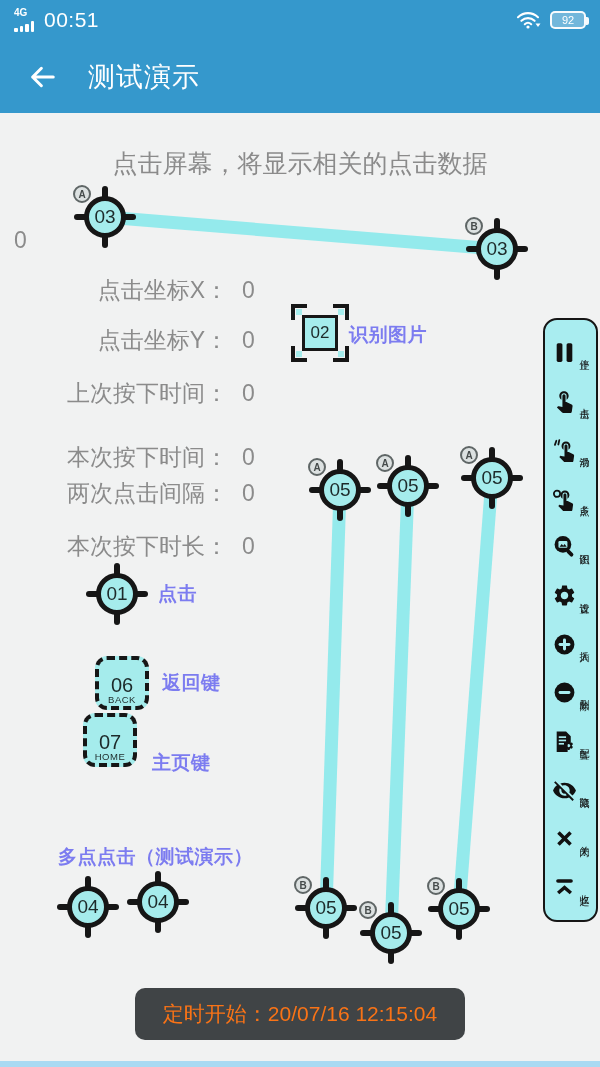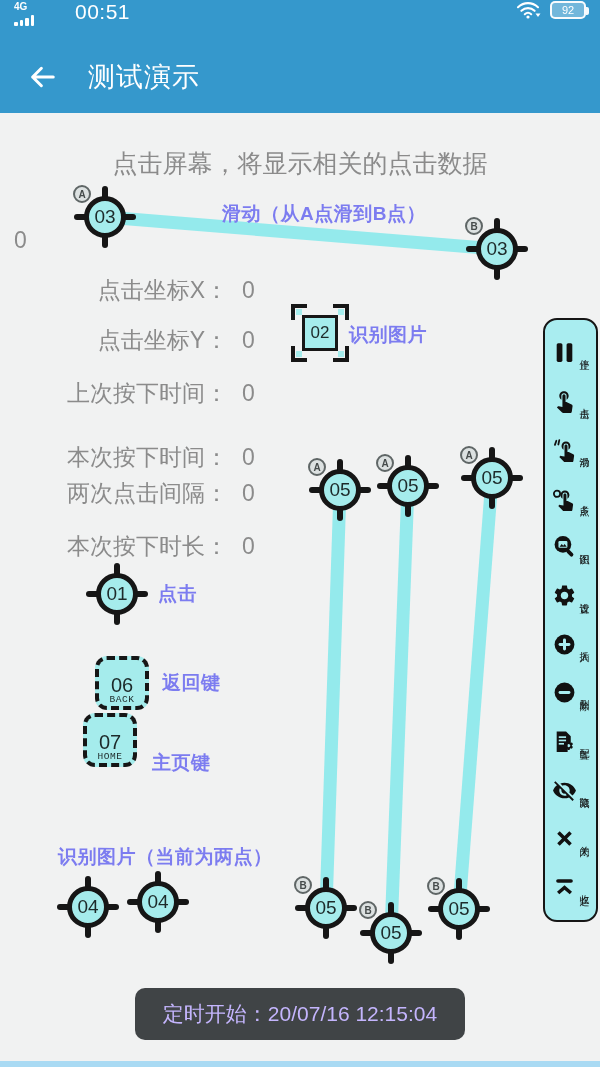--- a/index.html
+++ b/index.html
@@ -1,21 +1,21 @@
 <!DOCTYPE html>
 <html><head>
 <meta charset="utf-8">
 <style>
   html,body{margin:0;padding:0;background:#666;}
   *{box-sizing:border-box;font-family:"Liberation Sans","DejaVu Sans",sans-serif;}
   #screen{position:relative;width:600px;height:1067px;background:#f1f2f2;overflow:hidden;margin:0 auto;}
 
   
   #topbar{position:absolute;left:0;top:0;width:600px;height:113px;background:#3598cc;z-index:8;}
-  #statusbar{position:absolute;left:0;top:0;width:600px;height:40px;display:flex;align-items:flex-start;padding:0 14px;color:#fff;gap:31px;}
+  #statusbar{position:absolute;left:0;top:0;width:600px;height:40px;display:flex;align-items:center;padding:0 14px;color:#fff;}
   .sig{position:relative;width:30px;height:26px;margin-top:2px;}
   .sig .net{position:absolute;left:0;top:-1px;font-size:10px;font-weight:bold;color:#fff;}
   .sig .bars{position:absolute;left:0;bottom:2px;display:flex;align-items:flex-end;gap:2px;}
   .sig .bars i{display:block;width:3.5px;background:#fff;border-radius:1px;}
   .time{font-size:21px;letter-spacing:.5px;}
   .sb-right{margin-left:auto;display:flex;align-items:center;gap:8px;}
   .batt{position:relative;width:36px;height:18px;border:2px solid rgba(255,255,255,.95);border-radius:5px;background:rgba(255,255,255,.30);display:flex;align-items:center;justify-content:center;}
   .batt .pct{font-size:11px;color:#fff;}
   .batt .nub{position:absolute;right:-5px;top:4px;width:3px;height:8px;background:rgba(255,255,255,.95);border-radius:0 2px 2px 0;}
   #appbar{position:absolute;left:0;top:40px;width:600px;height:73px;display:flex;align-items:center;padding:0 22px;color:#fff;}
@@ -40,41 +40,41 @@
   .tk-t{left:29px;top:1px;width:6px;height:16px;}
   .tk-b{left:29px;bottom:1px;width:6px;height:16px;}
   .tk-l{top:29px;left:1px;width:16px;height:6px;}
   .tk-r{top:29px;right:1px;width:16px;height:6px;}
   .badge{position:absolute;left:0;top:0;width:18px;height:18px;border:2px solid #5f6666;border-radius:50%;background:rgba(218,224,224,.92);display:flex;align-items:center;justify-content:center;font-size:10px;font-weight:bold;color:#454b4b;z-index:3;}
 
   
   .sqmark{position:absolute;width:56px;height:56px;z-index:2;cursor:pointer;}
   .sqmark .sq{position:absolute;inset:1px;border:4px dashed #161616;border-radius:12px;background:#a5ecec;display:flex;flex-direction:column;align-items:center;justify-content:center;}
   .sqmark .n{font-size:20px;color:#1d2a2a;line-height:1;margin-top:14px;}
-  .sqmark .s{font-size:9.5px;font-family:Liberation Mono, monospace;color:#1d2a2a;line-height:1.15;letter-spacing:.5px;}
+  .sqmark .s{font-size:9.5px;font-family:Liberation Sans, sans-serif;color:#1d2a2a;line-height:1.15;letter-spacing:.5px;}
 
   
   .vf{position:absolute;width:58px;height:58px;z-index:2;cursor:pointer;}
   .vf .cor{position:absolute;width:16px;height:16px;}
   .vf .c-tl{left:0;top:0;border-left:4.5px solid #161616;border-top:4.5px solid #161616;}
   .vf .c-tr{right:0;top:0;border-right:4.5px solid #161616;border-top:4.5px solid #161616;}
   .vf .c-bl{left:0;bottom:0;border-left:4.5px solid #161616;border-bottom:4.5px solid #161616;}
   .vf .c-br{right:0;bottom:0;border-right:4.5px solid #161616;border-bottom:4.5px solid #161616;}
   .vf .acc{position:absolute;width:6px;height:6px;background:#a5ecec;}
   .a-tl{left:5px;top:5px;} .a-tr{right:5px;top:5px;} .a-bl{left:5px;bottom:5px;} .a-br{right:5px;bottom:5px;}
   .vf .inner{position:absolute;left:11px;top:11px;width:36px;height:36px;border:3.5px solid #161616;background:#a5ecec;display:flex;align-items:center;justify-content:center;font-size:17px;color:#1d2a2a;}
 
   
   #toolbar{position:absolute;left:543px;top:318px;width:55px;height:604px;background:#a9edf0;border:2px solid #161616;border-radius:14px;z-index:6;display:flex;flex-direction:column;justify-content:space-around;align-items:center;padding:8px 0;}
   .tb-item{display:flex;align-items:center;justify-content:center;gap:2px;cursor:pointer;width:100%;}
   .tb-item svg{width:25px;height:25px;display:block;}
   .tb-lab{writing-mode:vertical-rl;text-orientation:upright;font-size:10px;color:#111;letter-spacing:1px;line-height:1;}
 
   
-  #toast{position:absolute;left:135px;top:988px;width:330px;height:52px;background:rgba(56,60,62,.96);border-radius:10px;color:#c4b5fd;font-size:21px;display:flex;align-items:center;justify-content:center;z-index:7;white-space:nowrap;}
+  #toast{position:absolute;left:135px;top:988px;width:330px;height:52px;background:rgba(56,60,62,.96);border-radius:10px;color:#f97316;font-size:21px;display:flex;align-items:center;justify-content:center;z-index:7;white-space:nowrap;}
 
   #bottom-strip{position:absolute;left:0;bottom:0;width:600px;height:6px;background:#a9daf3;z-index:9;}
 </style>
 </head>
 <body>
 
 <div id="screen">
 
   <svg id="lines" viewBox="0 0 600 1067">
       <line x1="105" y1="217" x2="497" y2="249" stroke="#7ee9eb" stroke-width="13" opacity="0.8"></line>
@@ -144,26 +144,25 @@
       <div class="stat-row" style="top: 476px;">
         <span class="lbl">两次点击间隔：</span>
         <span class="val">0</span>
       </div>
       <div class="stat-row" style="top: 529px;">
         <span class="lbl">本次按下时长：</span>
         <span class="val">0</span>
       </div>
     </div>
 
-  <span class="ann" style="left:222px;top:201px">滑动（从A点滑到B点）</span>
   <span class="ann" style="left:349px;top:322px">识别图片</span>
   <span class="ann" style="left:158px;top:581px">点击</span>
   <span class="ann" style="left:162px;top:670px">返回键</span>
   <span class="ann" style="left:152px;top:750px">主页键</span>
-  <span class="ann" style="left:58px;top:844px">识别图片（当前为两点）</span>
+  <span class="ann" style="left:58px;top:844px">多点点击（测试演示）</span>
 
   <div id="markers-host">
       <div class="xmark" style="left: 73px; top: 185px;">
         <div class="tk tk-t"></div>
         <div class="tk tk-b"></div>
         <div class="tk tk-l"></div>
         <div class="tk tk-r"></div>
         <div class="ring">03</div>
         <div class="badge">A</div>
       </div>

